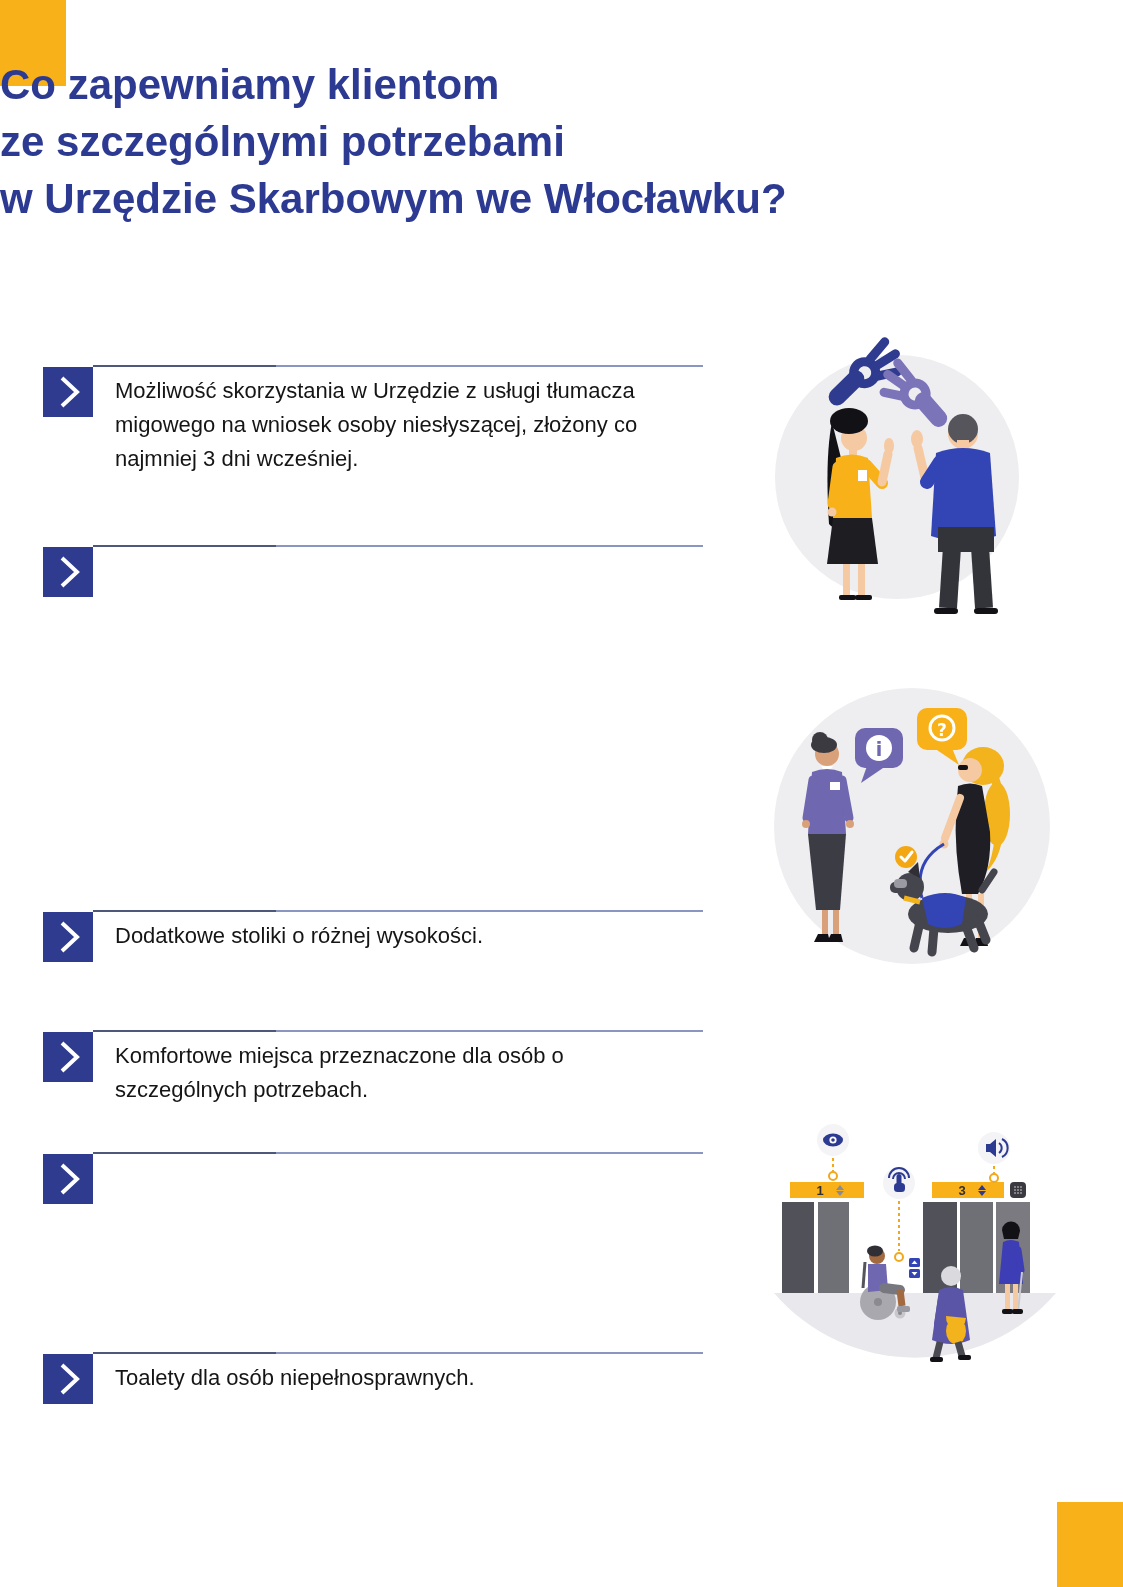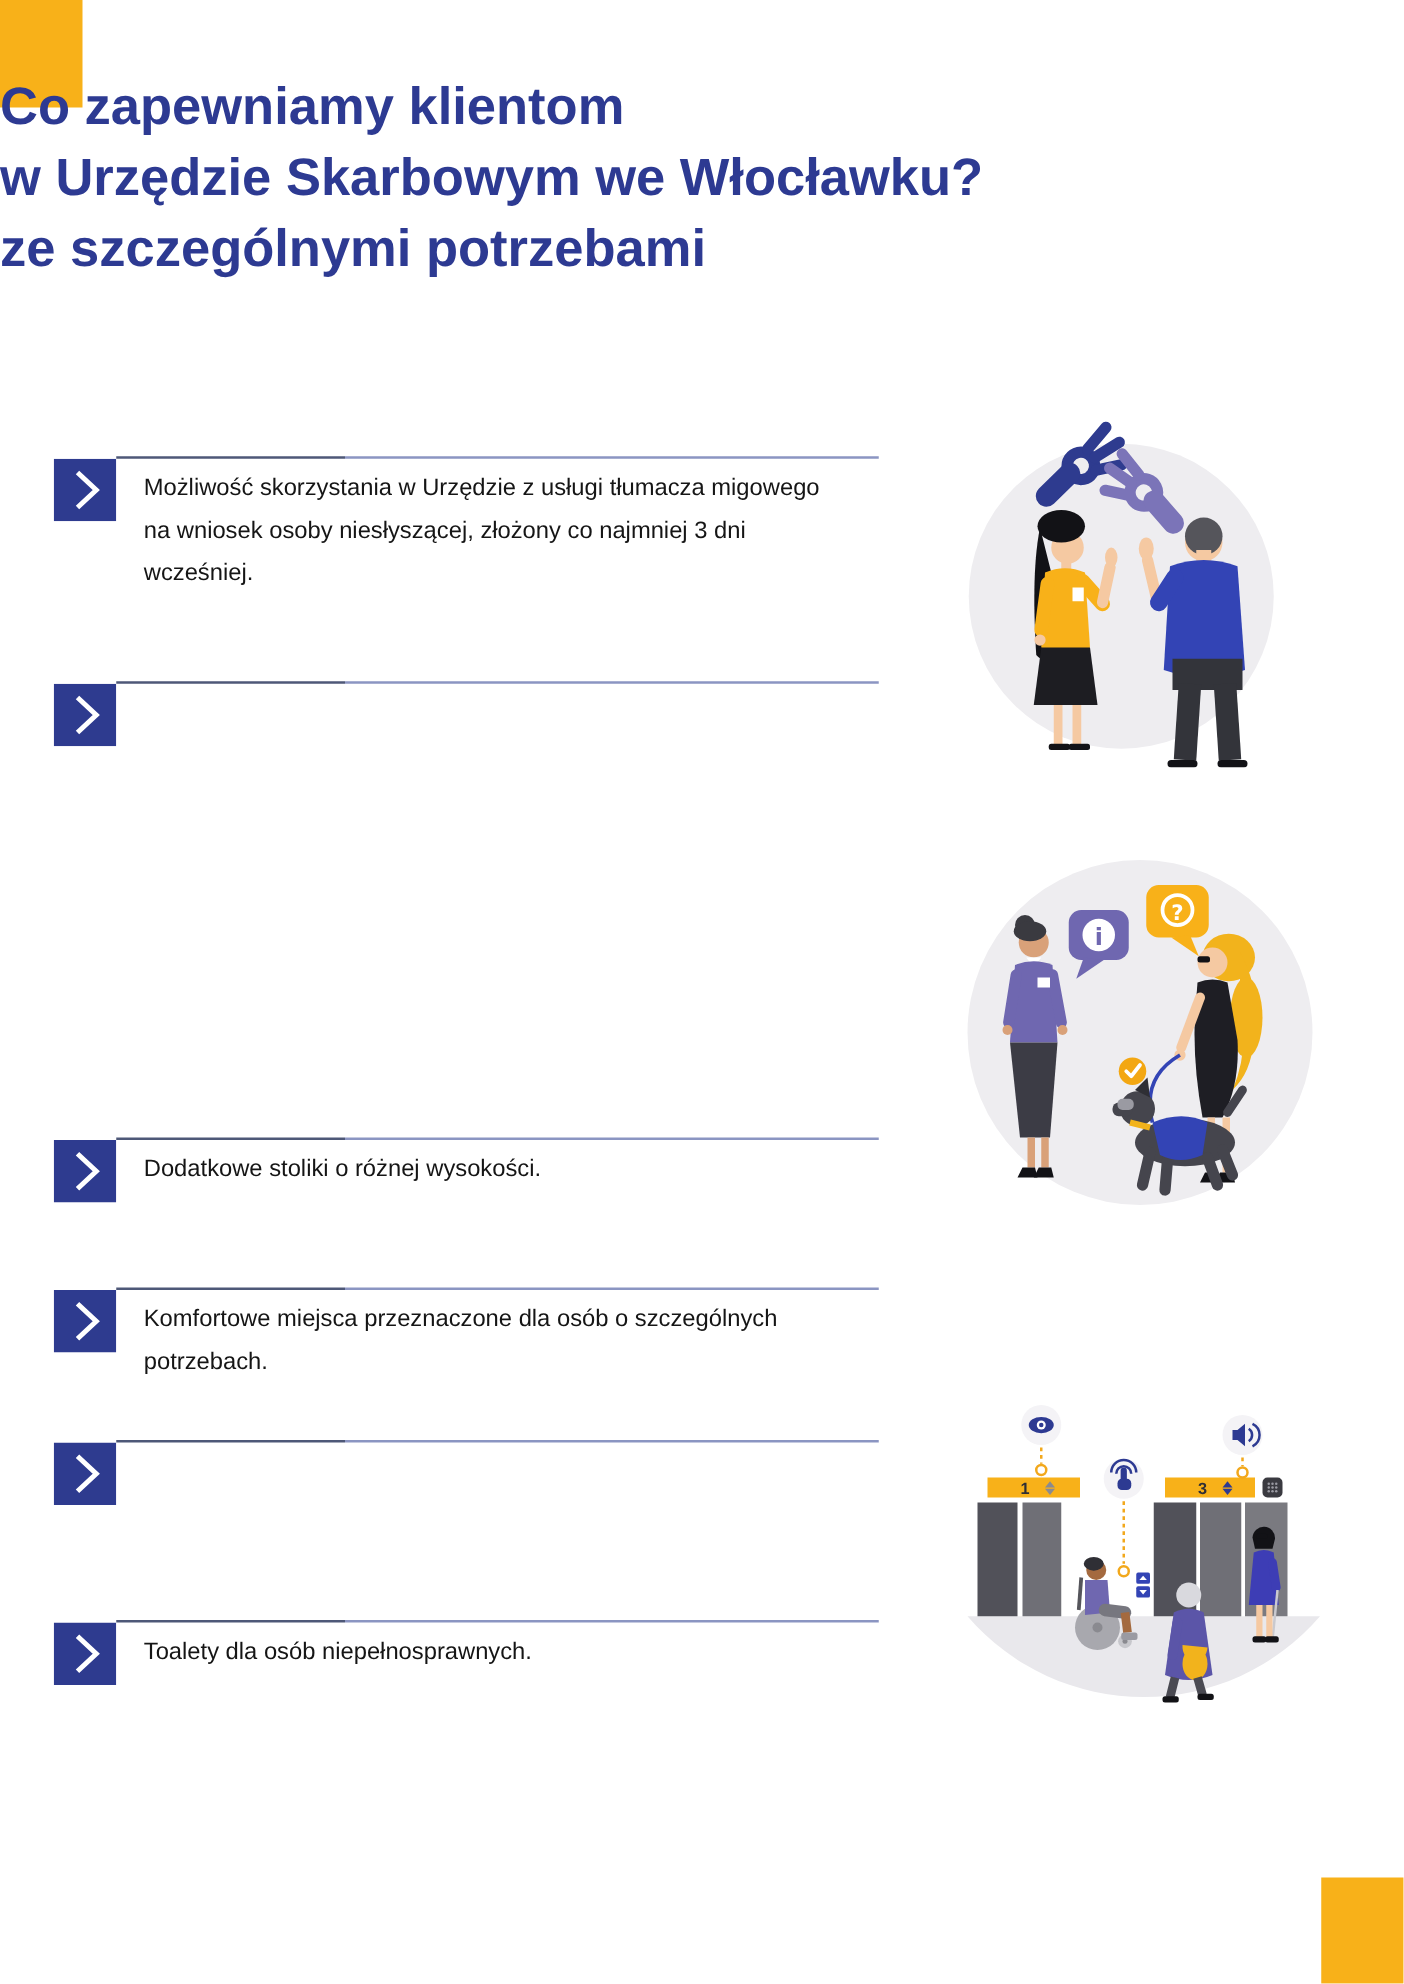--- a/index.html
+++ b/index.html
@@ -22,36 +22,36 @@
   .row{position:absolute;left:43px;width:670px;height:150px;}
   .row .divider{
     position:absolute;left:50px;top:0;width:610px;height:2px;
     background:linear-gradient(to right,#4e5878 0%,#4e5878 30%,#8b95c2 30%,#8b95c2 100%);
   }
   .row .chev{
     position:absolute;left:0;top:2px;width:50px;height:50px;
   }
   .row .txt{
     position:absolute;left:72px;top:9px;width:548px;
-    color:#151515;font-size:19px;line-height:34px;
+    color:#151515;font-size:22px;line-height:34px;
   }
   .illu{position:absolute;}
 </style>
 </head>
 <body>
 
 <div class="page">
 
   <div class="corner tl"></div>
   <div class="corner br"></div>
 
   <div class="title">
     <div>Co zapewniamy klientom</div>
+    <div>ze szczególnymi potrzebami</div>
     <div>w Urzędzie Skarbowym we Włocławku?</div>
-    <div>ze szczególnymi potrzebami</div>
   </div>
 
   <div class="row" style="top:365px">
     <div class="divider"></div>
     <div class="chev">
       <svg width="50" height="50" viewBox="0 0 50 50">
           <rect width="50" height="50" fill="#2e3b8f"></rect>
           <polyline points="19,11 34,25 19,39" fill="none" stroke="#ffffff" stroke-width="4"></polyline>
         </svg>
     </div>
@@ -94,21 +94,21 @@
   <div class="row" style="top:1152px">
     <div class="divider"></div>
     <div class="chev">
       <svg width="50" height="50" viewBox="0 0 50 50">
           <rect width="50" height="50" fill="#2e3b8f"></rect>
           <polyline points="19,11 34,25 19,39" fill="none" stroke="#ffffff" stroke-width="4"></polyline>
         </svg>
     </div>
   </div>
 
-  <div class="row" style="top:1296px">
+  <div class="row" style="top:1352px">
     <div class="divider"></div>
     <div class="chev">
       <svg width="50" height="50" viewBox="0 0 50 50">
           <rect width="50" height="50" fill="#2e3b8f"></rect>
           <polyline points="19,11 34,25 19,39" fill="none" stroke="#ffffff" stroke-width="4"></polyline>
         </svg>
     </div>
     <div class="txt">Toalety dla osób niepełnosprawnych.</div>
   </div>
 

